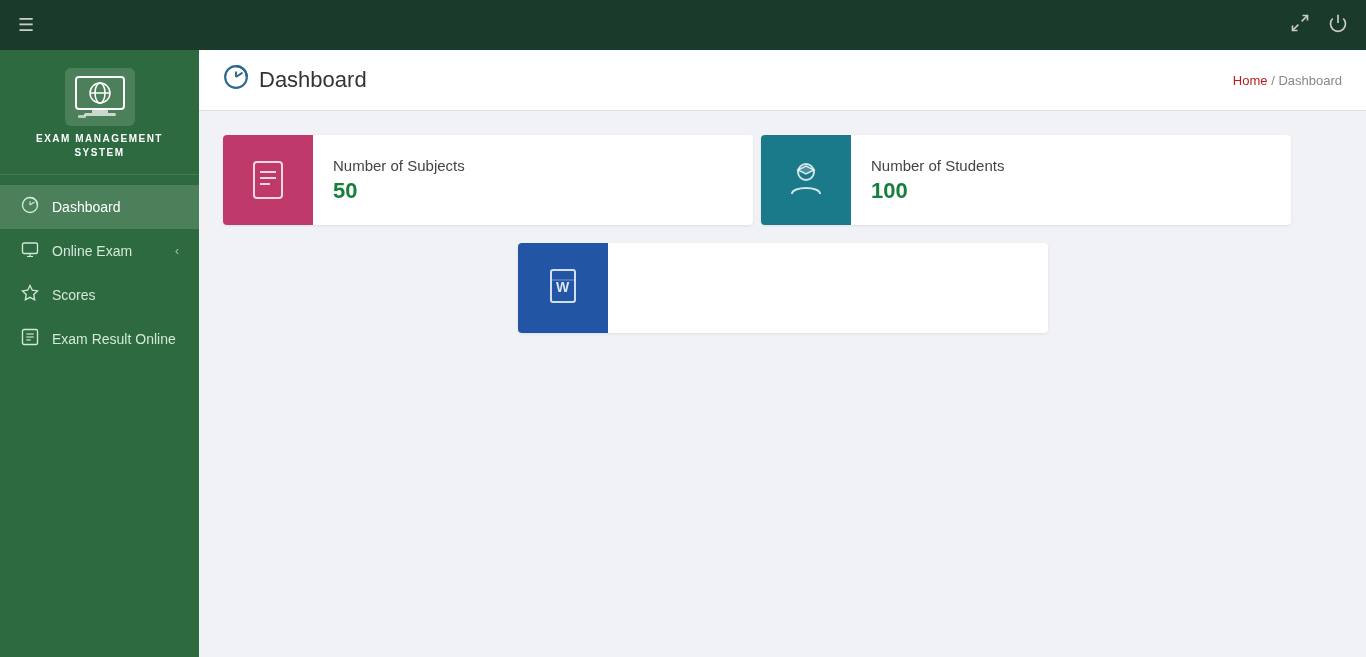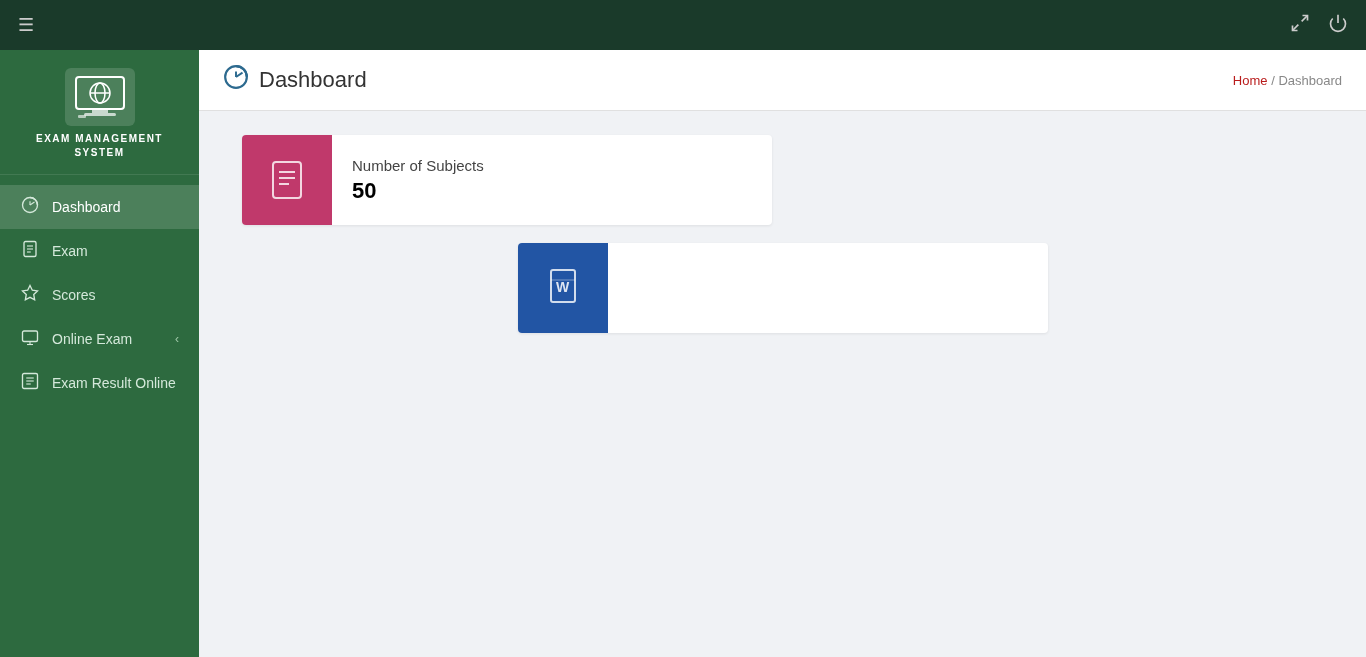--- a/index.html
+++ b/index.html
@@ -97,21 +97,21 @@
     }
     .page-title-row { display: flex; align-items: center; gap: 10px; }
     .page-title-icon { color: #2d6a8f; font-size: 22px; }
     .page-title { font-size: 22px; font-weight: 400; color: #333; }
     .breadcrumb { font-size: 13px; color: #888; }
     .breadcrumb a { color: #b91c1c; text-decoration: none; }
     .breadcrumb span { color: #888; }
 
     
     .cards-area { padding: 24px; display: flex; flex-direction: column; gap: 0; }
-    .cards-row { display: flex; gap: 8px; margin-bottom: 18px; margin-left: 19px; }
+    .cards-row { display: flex; gap: 8px; margin-bottom: 18px; }
     .card-row-center { display: flex; justify-content: center; }
 
     .stat-card {
       background: #fff;
       border-radius: 4px;
       display: flex;
       align-items: center;
       overflow: hidden;
       flex: 1;
       max-width: 530px;
@@ -132,21 +132,21 @@
       height: 90px;
       display: flex;
       align-items: center;
       justify-content: center;
       flex-shrink: 0;
     }
     .card-icon-box svg { width: 44px; height: 44px; fill: rgba(255,255,255,0.85); }
 
     .card-body { padding: 14px 20px; }
     .card-label { font-size: 15px; color: #444; margin-bottom: 4px; }
-    .card-value { font-size: 22px; font-weight: 600; color: #000000; }
+    .card-value { font-size: 22px; font-weight: 600; color: #15803d; }
 
     
     .bg-crimson { background: #c0396b; }
     .bg-teal { background: #1a7a8a; }
     .bg-blue { background: #2255a4; }
   </style>
 </head>
 <body>
 
 <div class="topbar">
@@ -199,51 +199,40 @@
           <svg width="18" height="18" viewBox="0 0 24 24" fill="none">
             <circle cx="12" cy="12" r="10" stroke="#d4e8da" stroke-width="1.8"></circle>
             <path d="M12 2 A10 10 0 0 1 22 12" stroke="#d4e8da" stroke-width="1.8"></path>
             <line x1="12" y1="12" x2="18" y2="8" stroke="#d4e8da" stroke-width="1.5"></line>
             <line x1="12" y1="12" x2="12" y2="7" stroke="#d4e8da" stroke-width="1.5"></line>
           </svg>
         </span>
         <span class="nav-label">Dashboard</span>
       </div>
 
-      <div class="nav-item">
-        <span class="nav-icon">
-          <svg width="18" height="18" viewBox="0 0 24 24" fill="none">
-            <rect x="4" y="2" width="16" height="20" rx="2" stroke="#d4e8da" stroke-width="1.8"></rect>
-            <line x1="8" y1="8" x2="16" y2="8" stroke="#d4e8da" stroke-width="1.5"></line>
-            <line x1="8" y1="12" x2="16" y2="12" stroke="#d4e8da" stroke-width="1.5"></line>
-            <line x1="8" y1="16" x2="13" y2="16" stroke="#d4e8da" stroke-width="1.5"></line>
-          </svg>
-        </span>
-        <span class="nav-label">Exam</span>
-      </div>
-
-      <div class="nav-item">
-        <span class="nav-icon">
-          <svg width="18" height="18" viewBox="0 0 24 24" fill="none">
-            <polygon points="12,2 15.09,8.26 22,9.27 17,14.14 18.18,21.02 12,17.77 5.82,21.02 7,14.14 2,9.27 8.91,8.26" stroke="#d4e8da" stroke-width="1.8" fill="none"></polygon>
-          </svg>
-        </span>
-        <span class="nav-label">Scores</span>
-      </div>
 
       <div class="nav-item">
         <span class="nav-icon">
           <svg width="18" height="18" viewBox="0 0 24 24" fill="none">
             <rect x="2" y="4" width="20" height="14" rx="2" stroke="#d4e8da" stroke-width="1.8"></rect>
             <line x1="8" y1="22" x2="16" y2="22" stroke="#d4e8da" stroke-width="1.5"></line>
             <line x1="12" y1="18" x2="12" y2="22" stroke="#d4e8da" stroke-width="1.5"></line>
           </svg>
         </span>
         <span class="nav-label">Online Exam</span>
         <span class="nav-arrow">‹</span>
+      </div>
+
+      <div class="nav-item">
+        <span class="nav-icon">
+          <svg width="18" height="18" viewBox="0 0 24 24" fill="none">
+            <polygon points="12,2 15.09,8.26 22,9.27 17,14.14 18.18,21.02 12,17.77 5.82,21.02 7,14.14 2,9.27 8.91,8.26" stroke="#d4e8da" stroke-width="1.8" fill="none"></polygon>
+          </svg>
+        </span>
+        <span class="nav-label">Scores</span>
       </div>
 
       <div class="nav-item">
         <span class="nav-icon">
           <svg width="18" height="18" viewBox="0 0 24 24" fill="none">
             <rect x="2" y="2" width="20" height="20" rx="2" stroke="#d4e8da" stroke-width="1.8"></rect>
             <line x1="7" y1="8" x2="17" y2="8" stroke="#d4e8da" stroke-width="1.5"></line>
             <line x1="7" y1="12" x2="17" y2="12" stroke="#d4e8da" stroke-width="1.5"></line>
             <line x1="7" y1="16" x2="13" y2="16" stroke="#d4e8da" stroke-width="1.5"></line>
           </svg>
@@ -287,20 +276,34 @@
               <line x1="14" y1="20" x2="30" y2="20" stroke="rgba(255,255,255,0.8)" stroke-width="2"></line>
               <line x1="14" y1="26" x2="24" y2="26" stroke="rgba(255,255,255,0.8)" stroke-width="2"></line>
             </svg>
           </div>
           <div class="card-body">
             <div class="card-label">Number of Subjects</div>
             <div class="card-value">50</div>
           </div>
         </div>
 
+        <div class="stat-card">
+          <div class="card-icon-box bg-teal">
+            <svg viewBox="0 0 44 44" fill="none" xmlns="http://www.w3.org/2000/svg">
+              <circle cx="22" cy="14" r="8" stroke="rgba(255,255,255,0.8)" stroke-width="2" fill="none"></circle>
+              <path d="M8 36 C8 28 36 28 36 36" stroke="rgba(255,255,255,0.8)" stroke-width="2" fill="none"></path>
+
+              <polygon points="22,8 30,12 22,16 14,12" stroke="rgba(255,255,255,0.8)" stroke-width="1.5" fill="rgba(255,255,255,0.2)"></polygon>
+            </svg>
+          </div>
+          <div class="card-body">
+            <div class="card-label">Number of Students</div>
+            <div class="card-value">100</div>
+          </div>
+        </div>
 
       </div>
 
       <div class="card-row-center">
         <div class="stat-card-center">
           <div class="card-icon-box bg-blue">
             <svg viewBox="0 0 44 44" fill="none" xmlns="http://www.w3.org/2000/svg">
 
               <rect x="10" y="4" width="24" height="32" rx="2" stroke="rgba(255,255,255,0.8)" stroke-width="2" fill="none"></rect>
               <text x="15" y="26" font-size="14" fill="rgba(255,255,255,0.85)" font-family="Arial" font-weight="bold">W</text>

